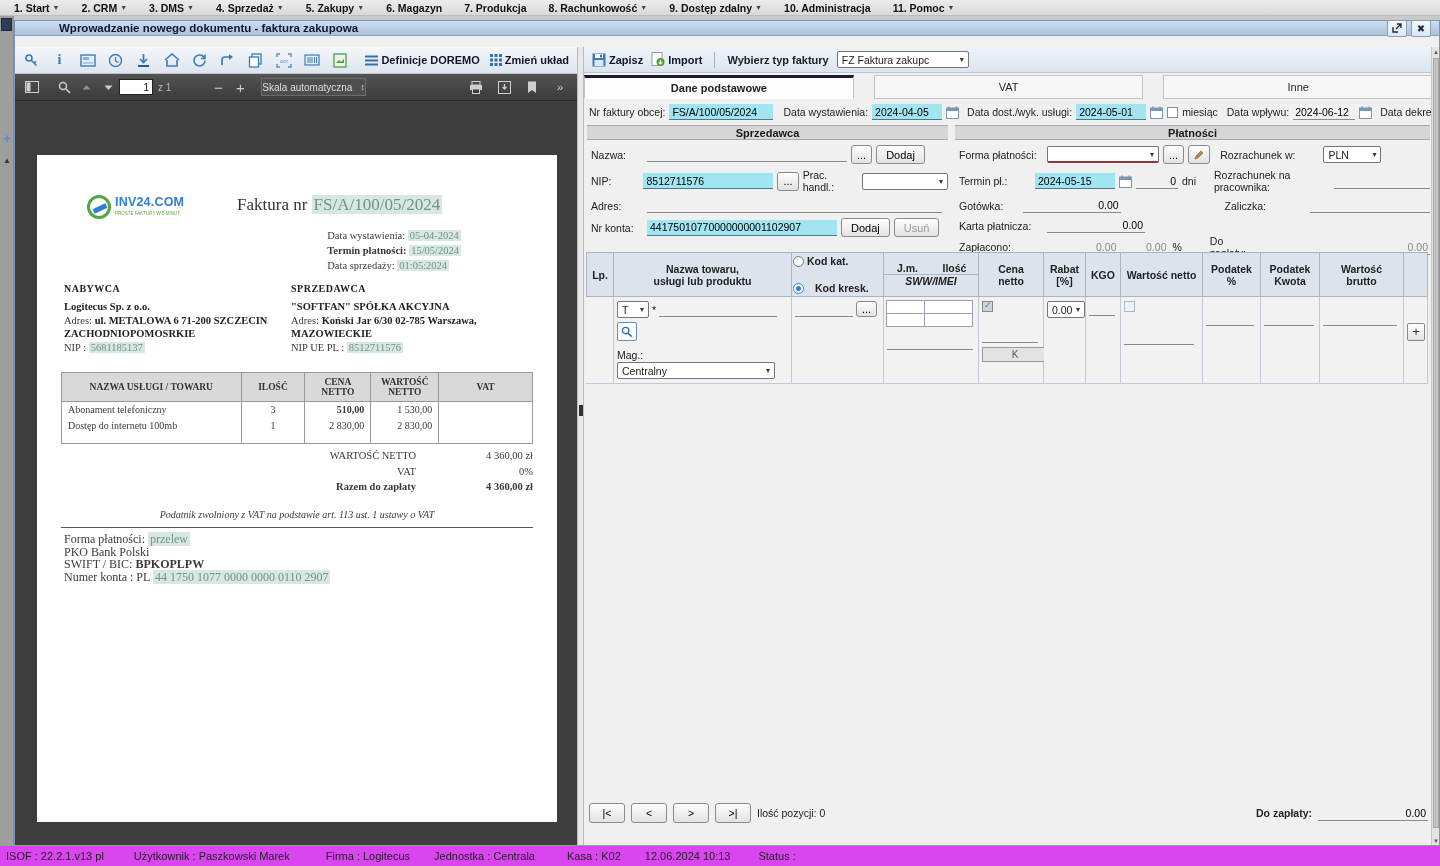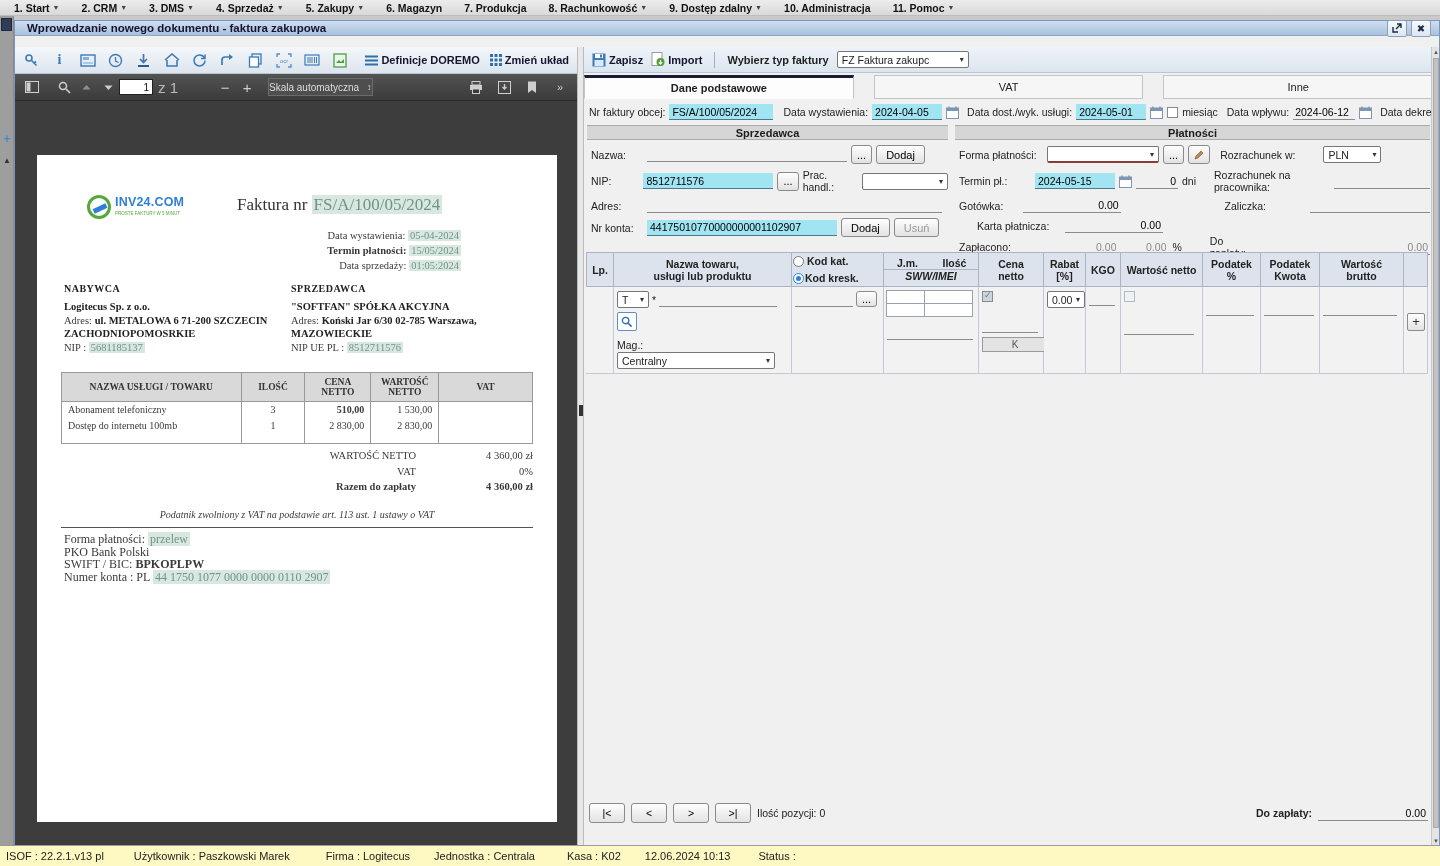--- a/index.html
+++ b/index.html
@@ -13,51 +13,51 @@
   .menu-item .arr { font-size:7px; color:#444; }
 
   
   .leftstrip { position:absolute; left:0; top:16px; width:14px; height:829px; background:#9e9e9e; border-right:1px solid #8a8a8a; }
   .strip-tab { position:absolute; left:1px; top:2px; width:11px; height:13px; background:#2e3d55; border:1px solid #1d2940; }
   .strip-plus { position:absolute; left:0; top:115px; width:14px; text-align:center; color:#4f8cc9; font-size:13px; font-weight:bold; }
   .strip-up { position:absolute; left:0; top:140px; width:14px; text-align:center; color:#333; font-size:8px; }
 
   
   .window { position:absolute; left:14px; top:20px; width:1426px; height:825px; border:1px solid #7a96b8; background:#f0f0f0; }
-  .titlebar { position:absolute; left:0; top:0; right:0; height:15px; background:linear-gradient(#cfdef0,#a9c2dc); border-bottom:1px solid #8aa6c4; display:flex; align-items:center; }
+  .titlebar { position:absolute; left:0; top:0; right:0; height:15px; background:linear-gradient(#cfdef0,#a9c2dc); border-bottom:1px solid #8aa6c4; display:flex; align-items:center;padding-left:32px; }
   .titlebar .title { font-size:11.5px; font-weight:bold; color:#14142e; padding-left:12px; }
   .win-btns { margin-left:auto; display:flex; gap:4px; padding-right:8px; }
   .win-btn { width:20px; height:17px; border:1px solid #8aa0ba; background:linear-gradient(#f6f9fc,#dce6f0); border-radius:2px; display:flex; align-items:center; justify-content:center; color:#1c2b45; font-size:10px; cursor:pointer; }
 
   
   .leftpanel { position:absolute; left:0; top:26px; width:562px; height:799px; }
   .doc-toolbar { position:absolute; left:0; top:0; right:0; height:27px; background:linear-gradient(#f4f7fa,#dde5ee); border-bottom:1px solid #b9c6d4; display:flex; align-items:center; padding:0 8px; gap:11px; }
   .dt-icon { width:17px; height:17px; display:flex; align-items:center; justify-content:center; }
   .dt-right { margin-left:auto; display:flex; align-items:center; gap:10px; }
   .dt-textbtn { display:flex; align-items:center; gap:3px; font-weight:bold; color:#15152e; font-size:11px; cursor:pointer; }
 
   .pdf-toolbar { position:absolute; left:0; top:27px; right:0; height:27px; background:linear-gradient(#535353,#3b3b3b); border-bottom:1px solid #2a2a2a; display:flex; align-items:center; padding:0 6px; color:#ccc; }
   .pt-icon { width:22px; height:20px; display:flex; align-items:center; justify-content:center; font-size:12px; color:#cfcfcf; }
   .pt-sep { width:10px; }
   .page-box { width:34px; height:16px; background:#fff; border:1px solid #222; color:#111; font-size:10px; text-align:right; padding-right:3px; }
-  .page-of { color:#bbb; font-size:15px; margin-left:5px; }
+  .page-of { color:#bbb; font-size:10px; margin-left:5px; }
   .scale-sel { height:18px; background:#4e4e4e; border:1px solid #6b6b6b; color:#ddd; font-size:10px; display:flex; align-items:center; padding:0 0; gap:8px; margin-left:10px; }
 
   .pdf-area { position:absolute; left:0; top:54px; right:0; bottom:0; background:#3d3d3d; }
   .pdf-page { position:absolute; left:22px; top:54px; width:520px; height:667px; background:#fff; font-family:"Liberation Serif", serif; color:#3a3a3a; }
 
   
   .inv-hl { background:#d8e8e0; color:#6f9488; padding:0 2px; }
   .logo { position:absolute; left:50px; top:40px; display:flex; align-items:flex-start; gap:4px; }
   .logo-circle { width:24px; height:24px; border-radius:50%; background:#fff; border:3px solid #56a83c; position:relative; overflow:hidden; }
   .logo-circle:after { content:""; position:absolute; left:3px; top:8px; width:14px; height:5px; background:#2f7fd6; transform:rotate(-25deg); }
   .logo-texts .lt1 { color:#2f7fd6; font-family:"Liberation Sans",sans-serif; font-weight:bold; font-size:12.5px; letter-spacing:.2px; }
   .logo-texts .lt2 { color:#56a83c; font-family:"Liberation Sans",sans-serif; font-size:4.5px; margin-top:2px; }
   .inv-title { position:absolute; left:200px; top:40px; font-size:17px; color:#333; }
-  .inv-dates { position:absolute; right:96px; top:73px; text-align:right; font-size:10.5px; line-height:15px; }
+  .inv-dates { position:absolute; right:96px; top:73px; font-size:10.5px; line-height:15px; }
   .party-hdr { position:absolute; top:128px; font-size:10px; font-weight:bold; letter-spacing:.5px; color:#222; }
   .party { position:absolute; top:145px; font-size:10.5px; line-height:13.5px; width:225px; }
   .party b { color:#222; }
   .inv-table { position:absolute; left:24px; top:217px; width:472px; border-collapse:collapse; font-size:10px; }
   .inv-table th { background:#d9d9d9; border:1px solid #999; font-size:9.5px; font-weight:bold; padding:4px 2px; color:#333; }
   .inv-table td { border-left:1px solid #999; border-right:1px solid #999; border-bottom:1px solid #999; padding:2px 6px; vertical-align:top; }
   .inv-totals { position:absolute; left:24px; top:293px; width:472px; font-size:10.5px; line-height:15.5px; }
   .inv-totals .trow { display:flex; }
   .inv-totals .tl { width:355px; text-align:right; }
   .inv-totals .tv { width:117px; text-align:right; }
@@ -115,21 +115,21 @@
 
   .r-footer { position:absolute; left:5px; right:5px; top:755px; height:22px; display:flex; align-items:center; gap:6px; font-size:10.5px; }
   .navbtn { width:36px; height:20px; font-size:10.5px; }
 
   
   .vscroll { position:absolute; right:0; top:26px; width:8px; height:799px; background:#e4e4e4; border-left:1px solid #c6c6c6; }
   .vs-arrow { position:absolute; left:0; width:8px; height:10px; font-size:6px; color:#555; text-align:center; line-height:10px; }
   .vs-thumb { position:absolute; left:1px; top:11px; width:6px; height:770px; background:#c2c2c2; border:1px solid #a8a8a8; }
 
   
-  .statusbar { position:absolute; left:0; top:845px; width:1440px; height:21px; background:#fef9c3; border-top:1px solid #9a9a9a; display:flex; align-items:center; font-size:11px; color:#222; }
+  .statusbar { position:absolute; left:0; top:845px; width:1440px; height:21px; background:#d946ef; border-top:1px solid #9a9a9a; display:flex; align-items:center; font-size:11px; color:#222; }
   .statusbar span { white-space:nowrap; }
 
   svg { display:block; }
 </style>
 </head>
 <body>
 
 <div id="app">
 
   <div class="menubar">
@@ -576,21 +576,21 @@
             <span style="margin-left:14px;">Rozrachunek na pracownika:</span>
             <input class="ulin" style="width: 96px;">
           </div>
           <div class="frow">
             <span style="width:84px;">Gotówka:</span>
             <input class="ulin" style="width: 98px; text-align: right;" value="0.00">
             <span style="margin-left:100px;">Zaliczka:</span>
             <input class="ulin" style="width: 120px; margin-left: 40px;">
           </div>
           <div class="frow">
-            <span style="width:84px;margin-left:18px;">Karta płatnicza:</span>
+            <span style="width:84px;">Karta płatnicza:</span>
             <input class="ulin" style="width: 98px; text-align: right;" value="0.00">
           </div>
           <div class="frow" style="margin-top:2px;">
             <span style="width:84px;">Zapłacono:</span>
             <input class="ulin" style="width: 98px; text-align: right; color: rgb(138, 138, 138);" value="0.00">
             <input class="ulin" style="width: 46px; text-align: right; color: rgb(138, 138, 138);" value="0.00">
             <span>%</span>
             <span style="margin-left:24px;">Do zapłaty:</span>
             <input class="ulin" style="width: 118px; text-align: right; color: rgb(138, 138, 138); margin-left: 62px;" value="0.00">
           </div>
@@ -602,21 +602,21 @@
           <div class="ith">Lp.</div>
           <div class="ith">
               <span>Nazwa towaru,</span>
               <span>usługi lub produktu</span>
             </div>
           <div class="ith" style="align-items:flex-start;">
             <span style="display:flex;align-items:center;gap:3px;font-weight:bold;">
                 <span class="radio"></span>
                 <span>Kod kat.</span>
               </span>
-            <span style="display:flex;align-items:center;gap:1px;font-weight:bold;margin-top:5px;">
+            <span style="display:flex;align-items:center;gap:11px;font-weight:bold;margin-top:15px;">
                 <span class="radio on"></span>
                 <span>Kod kresk.</span>
               </span>
           </div>
           <div class="ith" style="padding:0;">
             <div style="display:flex;width:100%;border-bottom:1px solid #aab4c2;">
                 <span style="flex:1;">J.m.</span>
                 <span style="flex:1;">Ilość</span>
               </div>
             <div style="width:100%;font-style:italic;">SWW/IMEI</div>

